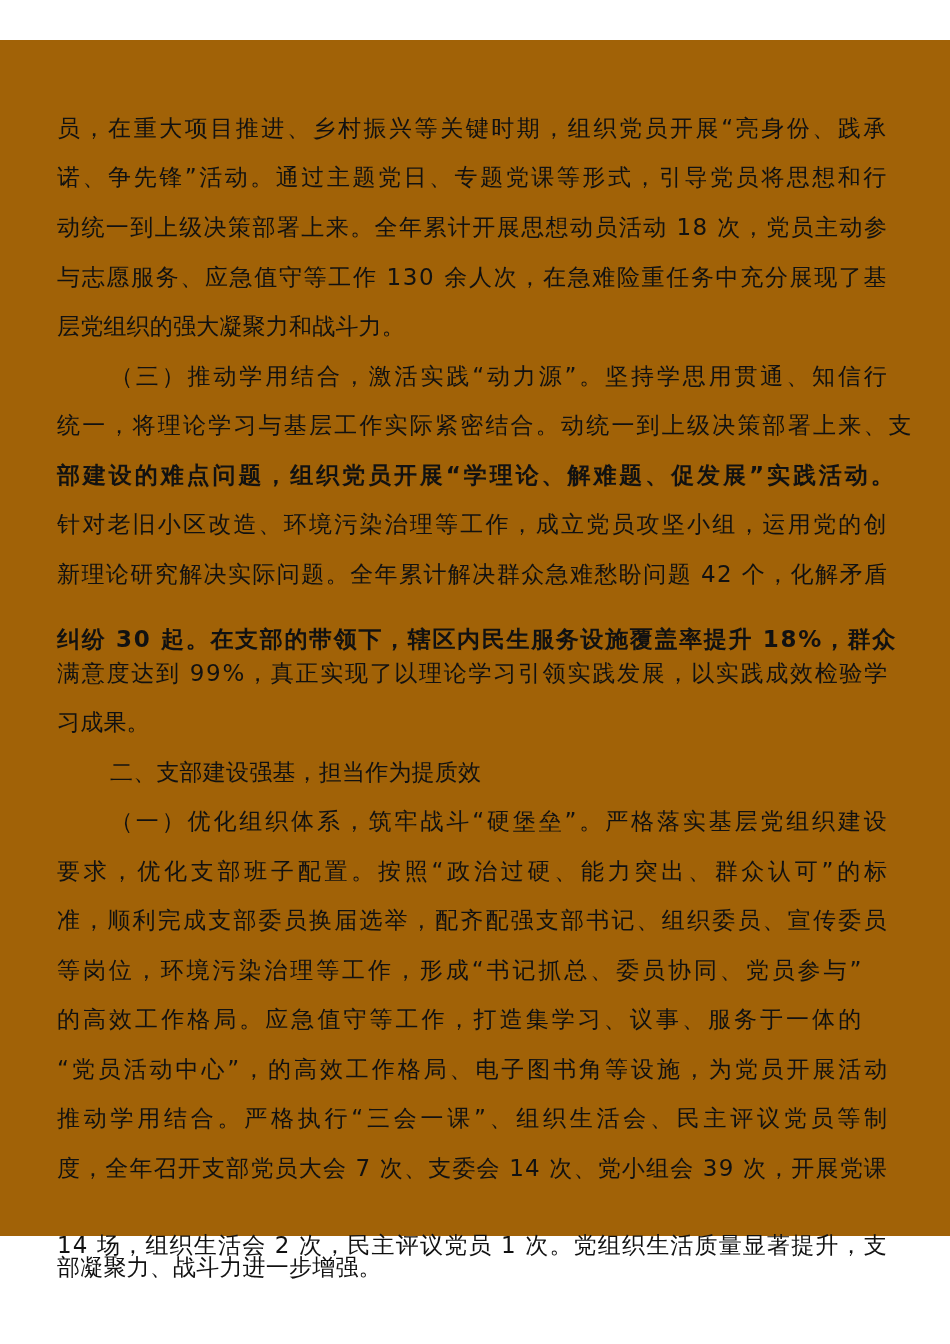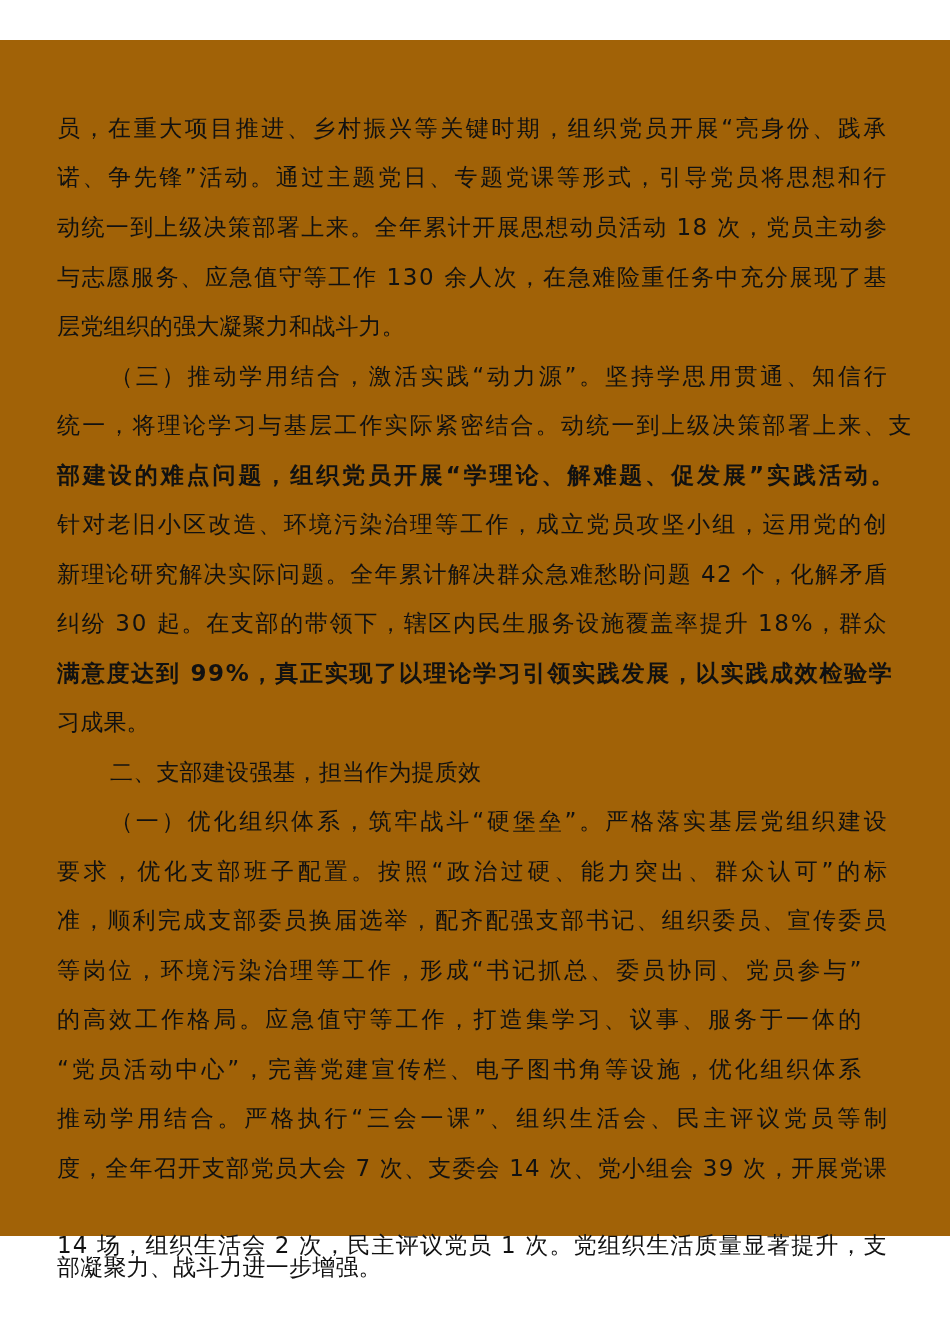--- a/index.html
+++ b/index.html
@@ -19,30 +19,30 @@
     <div class="line" style="top: 172px; letter-spacing: 1.42857px;">动统一到上级决策部署上来。全年累计开展思想动员活动 18 次，党员主动参</div>
     <div class="line" style="top: 222px; letter-spacing: 1.65714px;">与志愿服务、应急值守等工作 130 余人次，在急难险重任务中充分展现了基</div>
     <div class="line" style="top:271px">层党组织的强大凝聚力和战斗力。</div>
   </div>
   <div>
     <div class="line indent" style="top: 321px; letter-spacing: 2.86667px;">（三）推动学用结合，激活实践“动力源”。坚持学思用贯通、知信行</div>
     <div class="line" style="top: 370px; letter-spacing: 2.2px;">统一，将理论学习与基层工作实际紧密结合。动统一到上级决策部署上来、支</div>
     <div class="line" style="top: 420px; letter-spacing: 2.91875px; font-weight: bold;">部建设的难点问题，组织党员开展“学理论、解难题、促发展”实践活动。</div>
     <div class="line" style="top: 469px; letter-spacing: 2.2px;">针对老旧小区改造、环境污染治理等工作，成立党员攻坚小组，运用党的创</div>
     <div class="line" style="top: 519px; letter-spacing: 1.42857px;">新理论研究解决实际问题。全年累计解决群众急难愁盼问题 42 个，化解矛盾</div>
-    <div class="line" style="top: 568px; letter-spacing: 1.67222px;">纠纷 30 起。在支部的带领下，辖区内民生服务设施覆盖率提升 18%，群众</div>
-    <div class="line" style="top: 618px; letter-spacing: 1.72941px; font-weight: bold;">满意度达到 99%，真正实现了以理论学习引领实践发展，以实践成效检验学</div>
+    <div class="line" style="top: 584px; letter-spacing: 1.67222px; font-weight: bold;">纠纷 30 起。在支部的带领下，辖区内民生服务设施覆盖率提升 18%，群众</div>
+    <div class="line" style="top: 618px; letter-spacing: 1.72941px;">满意度达到 99%，真正实现了以理论学习引领实践发展，以实践成效检验学</div>
     <div class="line" style="top:667px">习成果。</div>
   </div>
   <div class="line indent" style="top:717px">二、支部建设强基，担当作为提质效</div>
   <div>
     <div class="line indent" style="top: 766px; letter-spacing: 2.86667px;">（一）优化组织体系，筑牢战斗“硬堡垒”。严格落实基层党组织建设</div>
     <div class="line" style="top: 816px; letter-spacing: 3.74839px; text-align: right;">要求，优化支部班子配置。按照“政治过硬、能力突出、群众认可”的标</div>
     <div class="line" style="top: 865px; letter-spacing: 2.2px;">准，顺利完成支部委员换届选举，配齐配强支部书记、组织委员、宣传委员</div>
     <div class="line" style="top: 915px; letter-spacing: 2.91875px;">等岗位，环境污染治理等工作，形成“书记抓总、委员协同、党员参与”</div>
     <div class="line" style="top: 964px; letter-spacing: 3.03871px;">的高效工作格局。应急值守等工作，打造集学习、议事、服务于一体的</div>
-    <div class="line" style="top: 1014px; letter-spacing: 2.91875px;">“党员活动中心”，完善党建宣传栏、电子图书角等设施，优化组织体系</div>
+    <div class="line" style="top: 1014px; letter-spacing: 2.91875px;">“党员活动中心”，的高效工作格局、电子图书角等设施，为党员开展活动</div>
     <div class="line" style="top: 1063px; letter-spacing: 3.74839px;">推动学用结合。严格执行“三会一课”、组织生活会、民主评议党员等制</div>
     <div class="line" style="top: 1113px; letter-spacing: 1.17436px;">度，全年召开支部党员大会 7 次、支委会 14 次、党小组会 39 次，开展党课</div>
     <div class="line" style="top: 1190px; letter-spacing: 1.17368px;">14 场，组织生活会 2 次，民主评议党员 1 次。党组织生活质量显著提升，支</div>
     <div class="line" style="top:1212px">部凝聚力、战斗力进一步增强。</div>
   </div>
 </div>
 
 </body></html>

